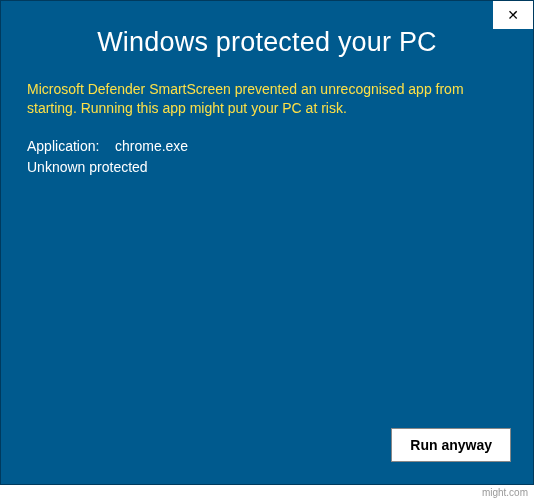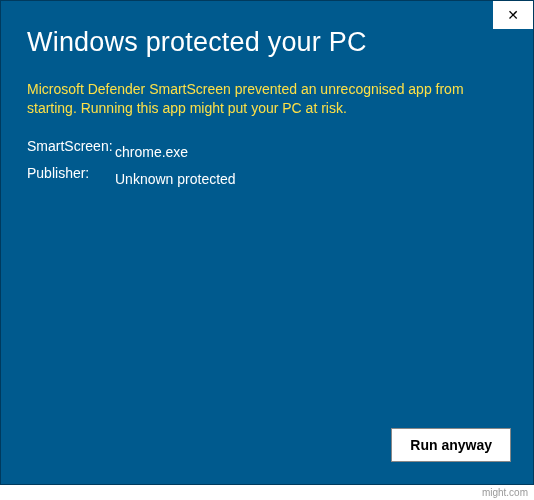--- a/index.html
+++ b/index.html
@@ -39,41 +39,41 @@
     }
     .content {
       padding: 26px 26px 26px 26px;
     }
     .title {
       font-size: 27px;
       font-weight: 300;
       color: #ffffff;
       margin-bottom: 22px;
       letter-spacing: 0.2px;
+      text-align: center;
     }
     .description {
       font-size: 14px;
       line-height: 1.35;
       color: #fde047;
       margin-bottom: 18px;
       font-weight: 400;
     }
     .info-row {
       font-size: 14px;
       line-height: 1.5;
       color: #ffffff;
       display: flex;
     }
     .info-label {
       width: 88px;
       flex-shrink: 0;
     }
     .info-value {
       flex: 1;
-      margin-top: 6px;
     }
     .button-row {
       position: absolute;
       bottom: 22px;
       right: 22px;
       display: flex;
       gap: 12px;
     }
     .btn {
       background: #ffffff;
@@ -104,26 +104,25 @@
   <div class="close-btn">
     <span>✕</span>
   </div>
 
   <div class="content">
     <h1 class="title">Windows protected your PC</h1>
 
     <p class="description">Microsoft Defender SmartScreen prevented an unrecognised app from starting. Running this app might put your PC at risk.</p>
 
     <div class="info-row">
-      <span class="info-label">SmartScreen:</span>
+      <span class="info-label">Application:</span>
       <span class="info-value">chrome.exe</span>
     </div>
 
     <div class="info-row">
-      <span class="info-label">Publisher:</span>
       <span class="info-value">Unknown protected</span>
     </div>
   </div>
 
   <div class="button-row">
     <button class="btn">Run anyway</button>
   </div>
 
 </div>
 

